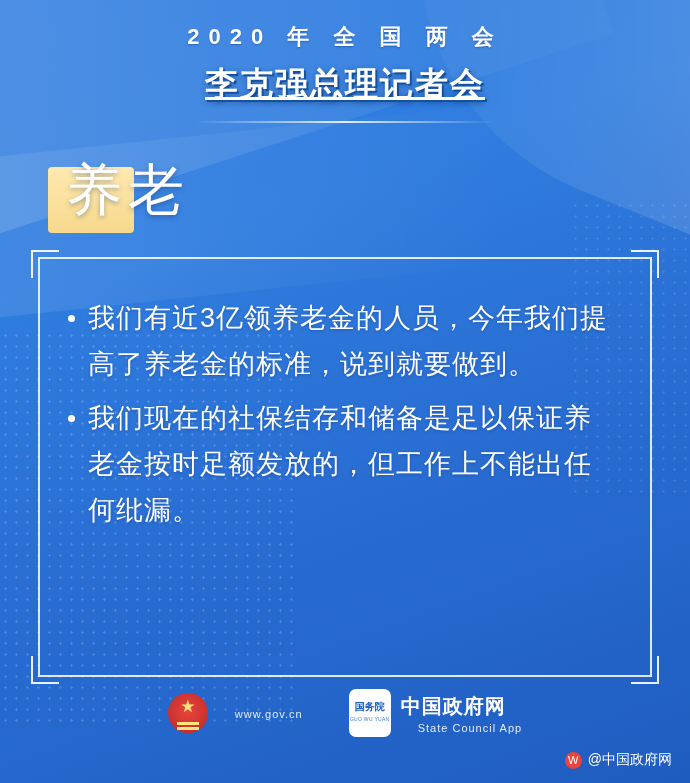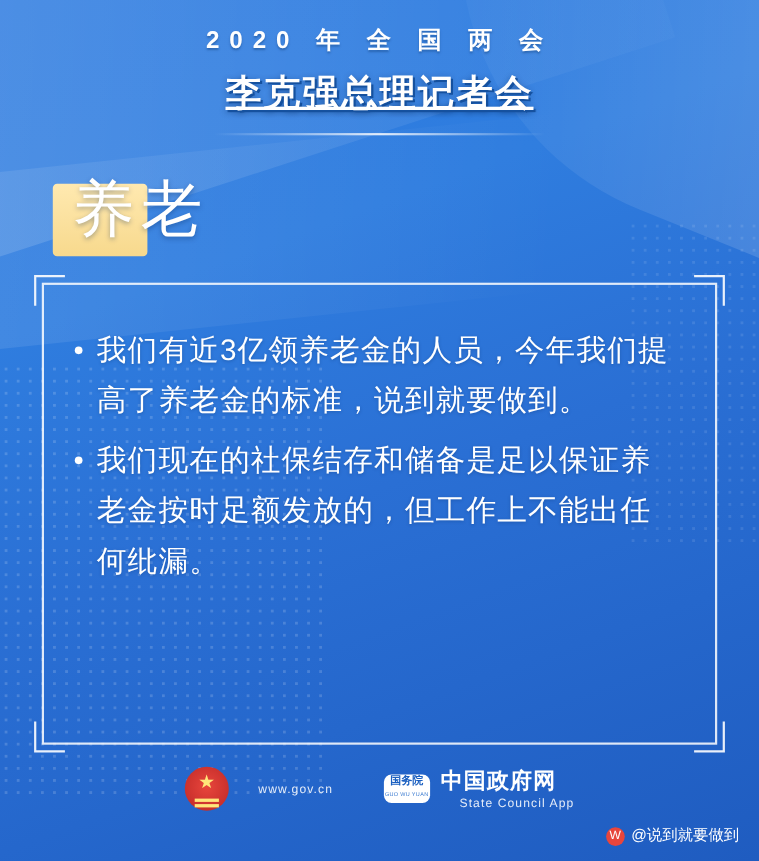--- a/index.html
+++ b/index.html
@@ -220,21 +220,21 @@
   }
   .brand-text .line2 {
     color: rgba(255,255,255,0.88);
     font-size: 11px;
     letter-spacing: 1px;
     margin-top: 2px;
     margin-left: 17px;
   }
   .app-mark {
     width: 42px;
-    height: 26px;
+    height: 48px;
     border-radius: 7px;
     background: #ffffff;
     color: #1a5fc0;
     font-size: 10px;
     font-weight: bold;
     display: flex;
     flex-direction: column;
     align-items: center;
     justify-content: center;
     line-height: 12px;
@@ -318,16 +318,16 @@
       </div>
       <div class="brand-text">
         <div class="line1">中国政府网</div>
         <div class="line2">State Council App</div>
       </div>
     </div>
   </div>
 
   <div class="weibo">
     <span class="weibo-badge">W</span>
-    <span>@说到就要做到</span>
+    <span>@中国政府网</span>
   </div>
 
 </div>
 
 </body></html>

